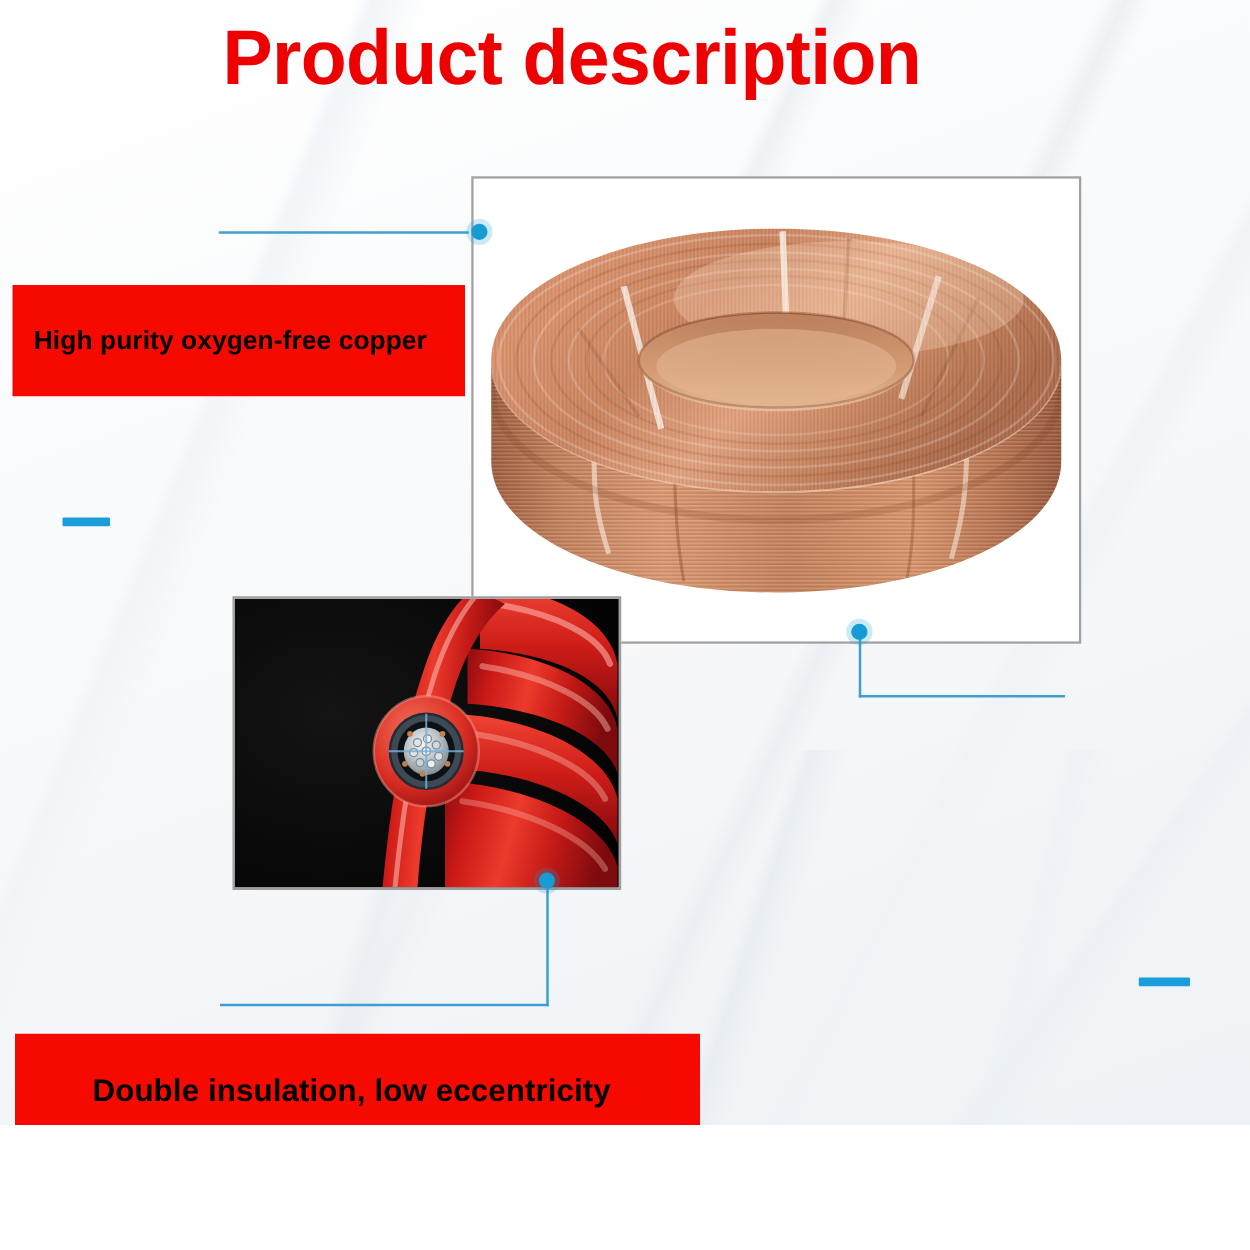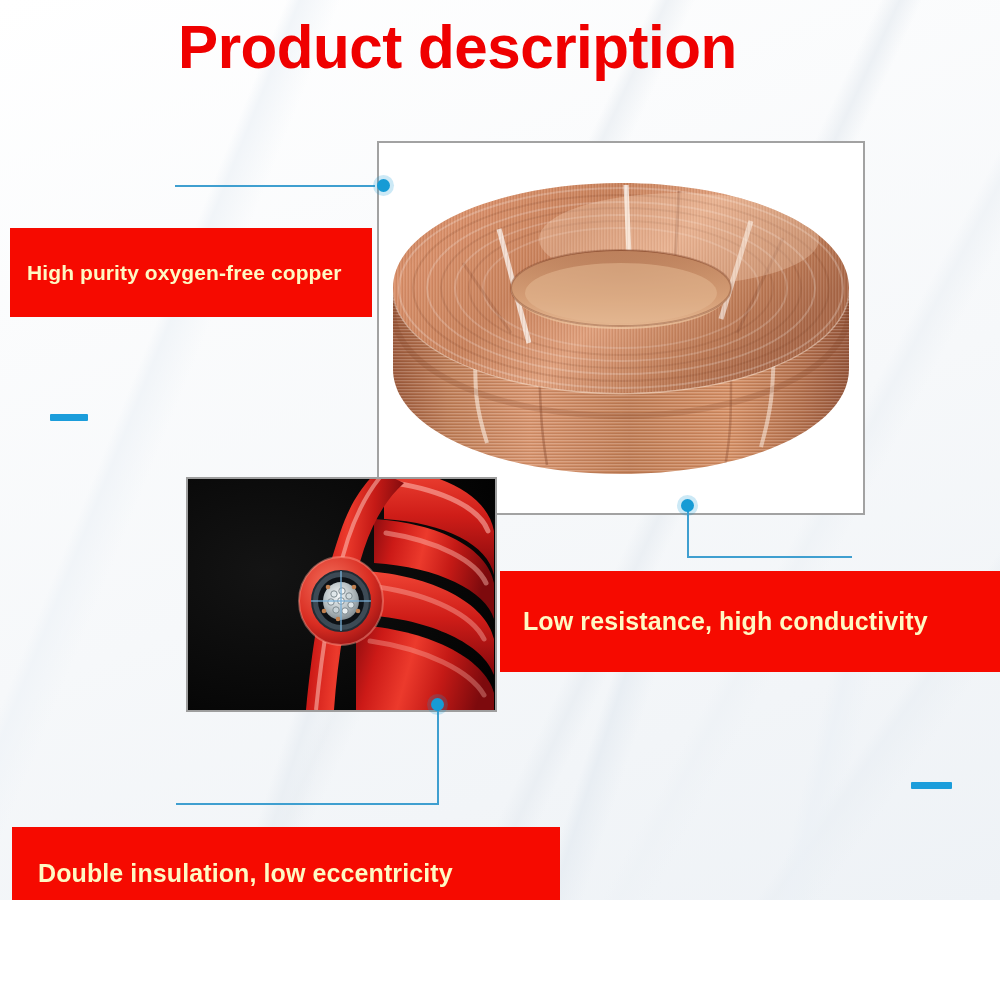--- a/index.html
+++ b/index.html
@@ -105,42 +105,42 @@
 
   
   .caption-bar {
     position: absolute;
     background: #f60a00;
     display: flex;
     align-items: center;
     box-sizing: border-box;
   }
   .caption-bar .caption-text {
-    color: #fef9c3;
+    color: #000000;
     font-weight: bold;
     white-space: nowrap;
     letter-spacing: 0.1px;
   }
   #caption-1 {
     left: 10px;  top: 228px;  width: 362px;  height: 89px;
     padding-left: 17px;
   }
   #caption-1 .caption-text { font-size: 21px; }
 
   #caption-2 {
     left: 500px; top: 571px; width: 500px; height: 101px;
     padding-left: 23px;
   }
   #caption-2 .caption-text { font-size: 25px; }
 
   #caption-3 {
     left: 12px;  top: 827px; width: 548px; height: 92px;
     padding-left: 26px;
   }
-  #caption-3 .caption-text { font-size: 25px; }
+  #caption-3 .caption-text { font-size: 25px; margin-left: 36px; }
 
   
   .leader { position: absolute; background: #3f9fd0; }
   .leader-h { height: 2px; }
   .leader-v { width: 2px; }
 
   .leader-dot {
     position: absolute;
     width: 13px; height: 13px;
     border-radius: 50%;
@@ -352,23 +352,20 @@
     </div>
   </div>
 
   <div class="caption-bar" id="caption-1">
     <span class="caption-text">High purity oxygen-free copper</span>
   </div>
 
   <div class="leader leader-h" style="left:175px; top:185px; width:200px;"></div>
   <div class="leader-dot" style="left:377px; top:179px;"></div>
 
-  <div class="caption-bar" id="caption-2">
-    <span class="caption-text">Low resistance, high conductivity</span>
-  </div>
 
   <div class="leader leader-v" style="left:687px; top:507px; height:51px;"></div>
   <div class="leader leader-h" style="left:687px; top:556px; width:165px;"></div>
   <div class="leader-dot" style="left:681px; top:499px;"></div>
 
   <div class="caption-bar" id="caption-3">
     <span class="caption-text">Double insulation, low eccentricity</span>
   </div>
 
   <div class="leader leader-v" style="left:437px; top:706px; height:99px;"></div>

